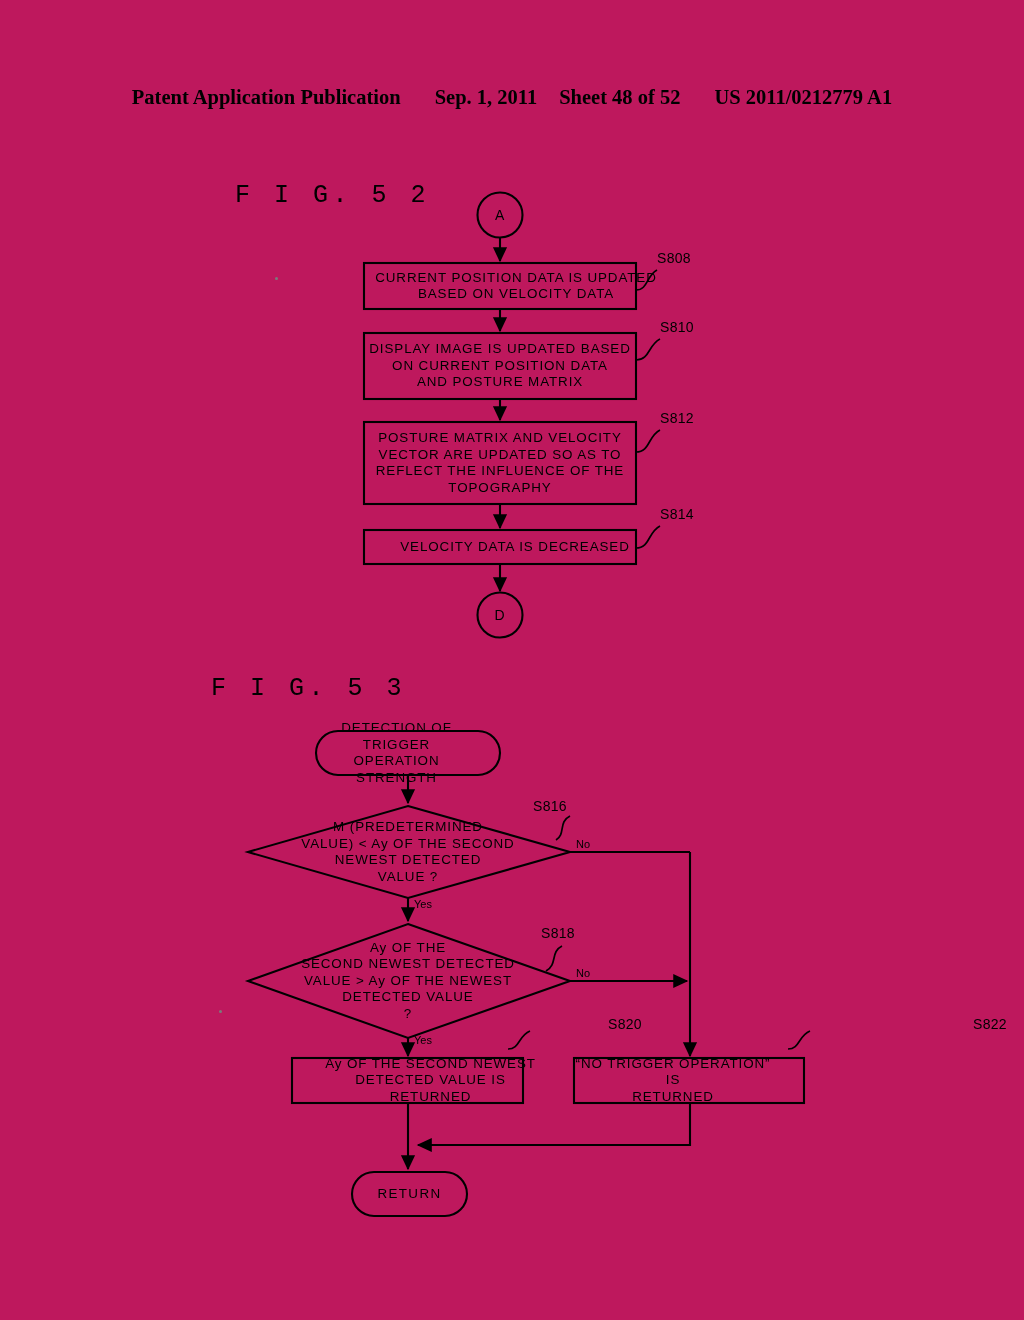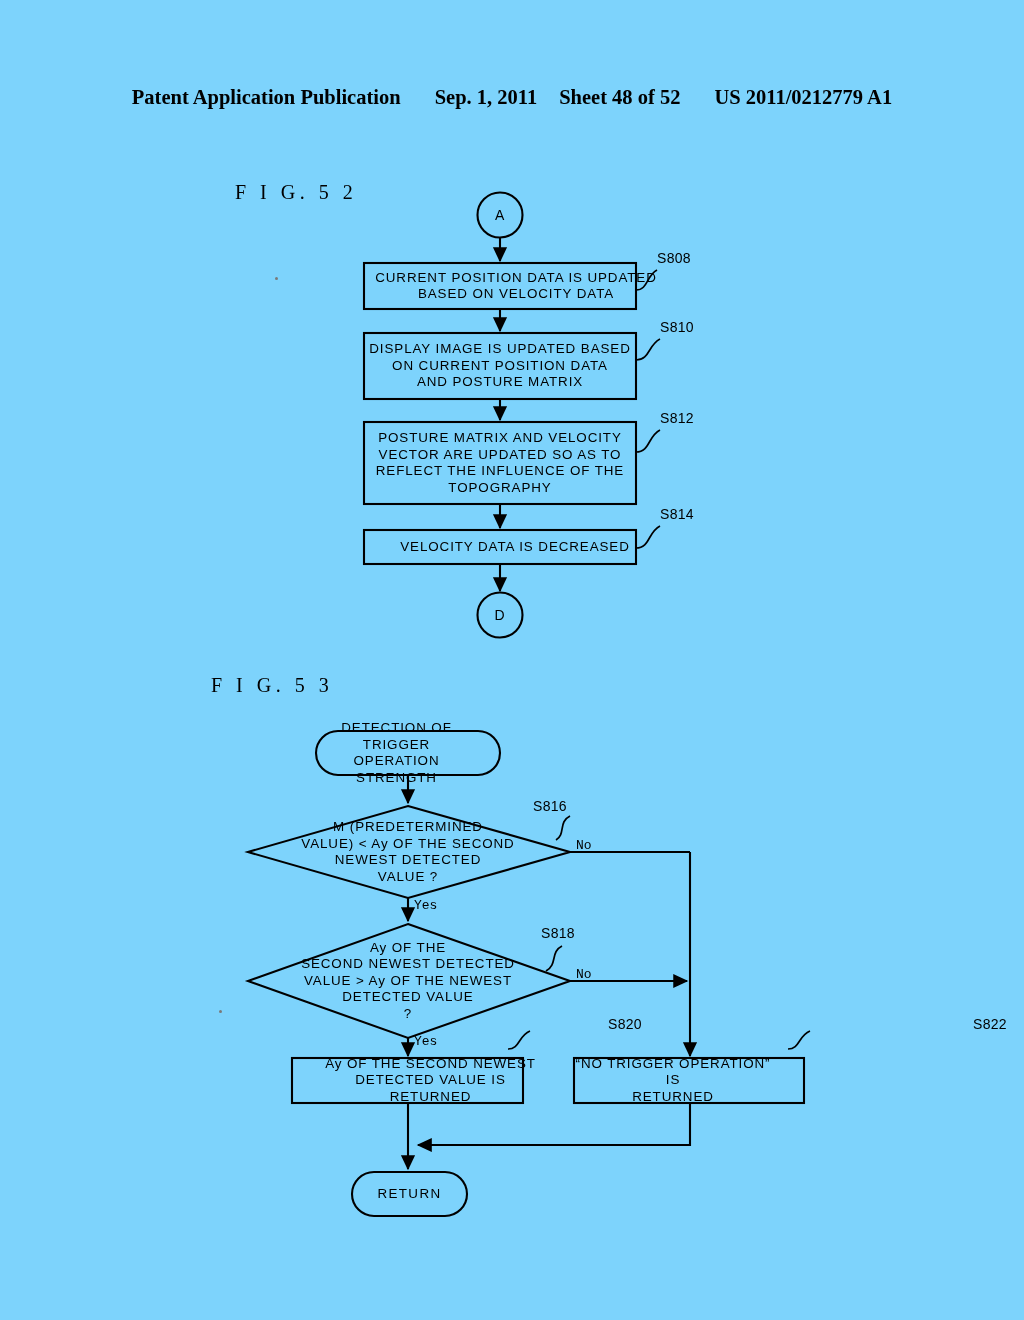--- a/index.html
+++ b/index.html
@@ -5,21 +5,21 @@
 <style>
   html, body {
     margin: 0;
     padding: 0;
     background: #ffffff;
   }
   #page {
     position: relative;
     width: 1024px;
     height: 1320px;
-    background: #7dd3fc;
+    background: #be185d;
     overflow: hidden;
     font-family: "Liberation Sans", sans-serif;
   }
 
   
   #header {
     position: absolute;
     left: 0;
     top: 86px;
     width: 1024px;
@@ -32,22 +32,22 @@
     letter-spacing: 0px;
   }
   #header span { display: inline-block; vertical-align: baseline; }
   .hgap1 { width: 34px; display: inline-block; }
   .hgap2 { width: 22px; display: inline-block; }
   .hgap3 { width: 34px; display: inline-block; }
 
   
   .fig-title {
     position: absolute;
-    font-family: Liberation Serif, serif;
-    font-size: 20px;
+    font-family: Liberation Mono, monospace;
+    font-size: 25px;
     color: #000;
     letter-spacing: 4.5px;
     white-space: nowrap;
   }
 
   
   #canvas {
     position: absolute;
     left: 0; top: 0;
     width: 1024px;
@@ -72,22 +72,22 @@
   .step-label {
     position: absolute;
     font-family: "Liberation Sans", sans-serif;
     font-size: 14px;
     color: #000;
     white-space: nowrap;
     letter-spacing: 0.3px;
   }
   .branch-label {
     position: absolute;
-    font-family: Liberation Mono, monospace;
-    font-size: 13px;
+    font-family: Liberation Sans, sans-serif;
+    font-size: 11px;
     color: #000;
     white-space: nowrap;
   }
   .speck {
     position: absolute;
     width: 3px; height: 3px;
     background: #7a7a7a;
     border-radius: 50%;
   }
 </style>

